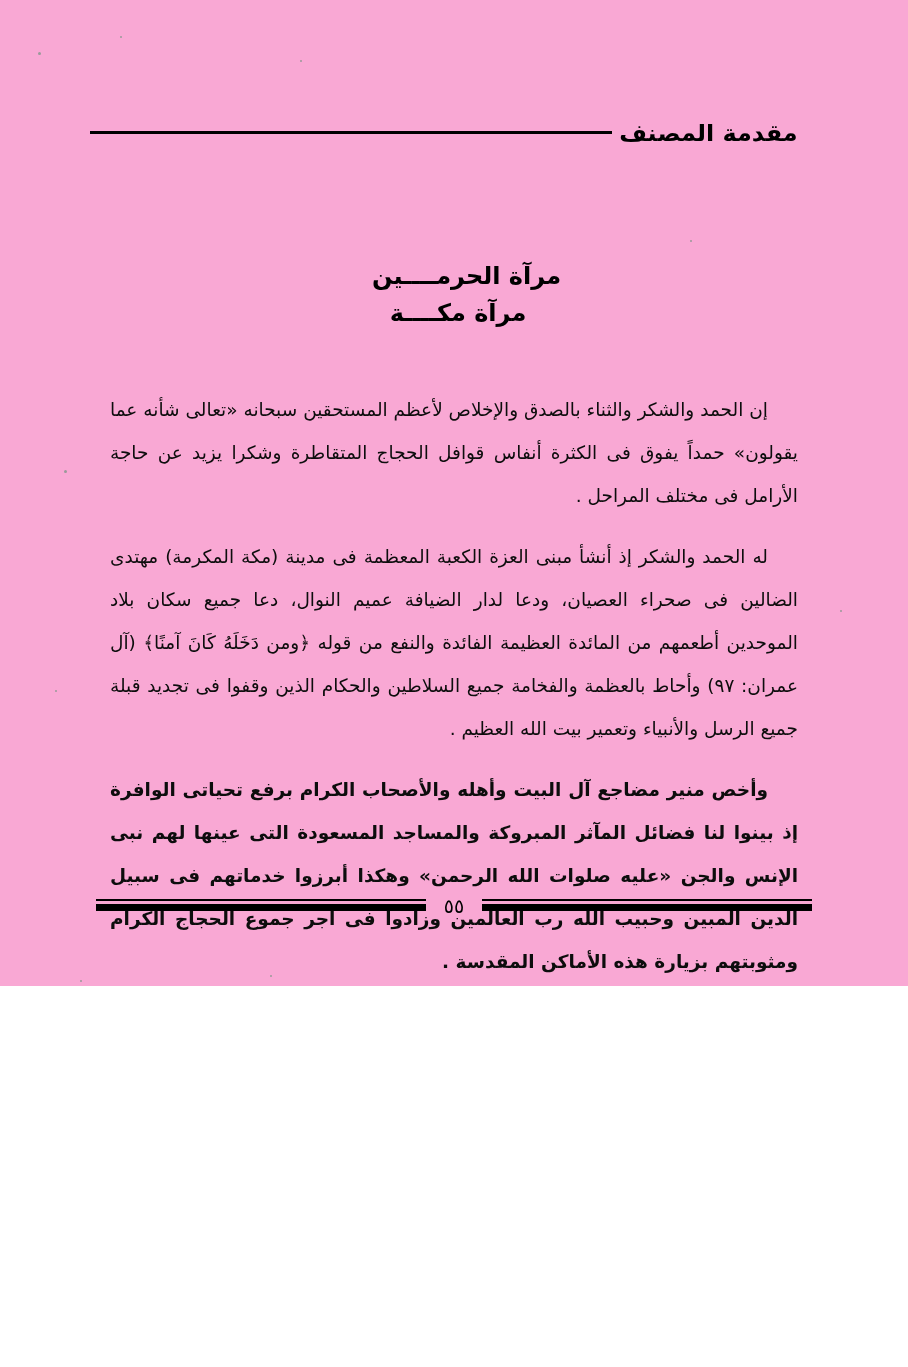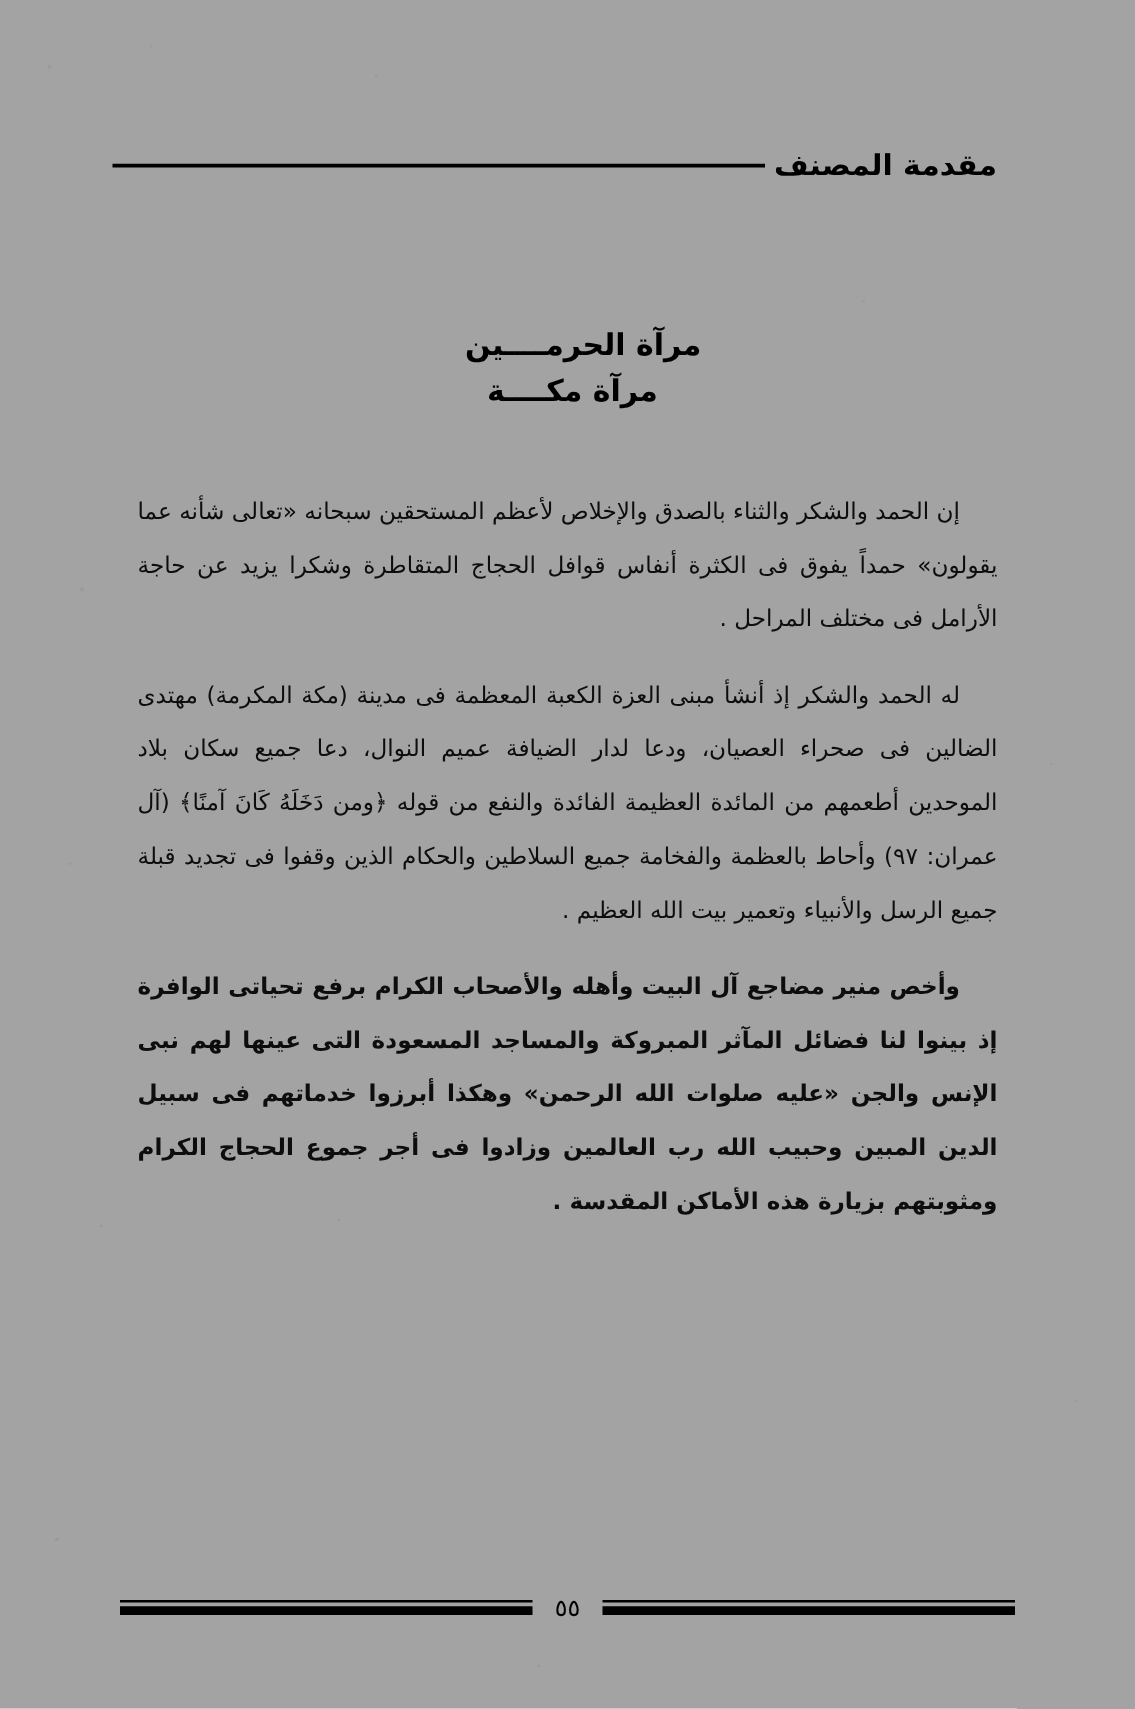--- a/index.html
+++ b/index.html
@@ -4,23 +4,23 @@
 <style>
   html, body {
     margin: 0;
     padding: 0;
     background: #ffffff;
   }
 
   .page {
     position: relative;
     width: 908px;
-    height: 1367px;
+    height: 986px;
     margin: 0 auto;
-    background: #a3a3a3;
+    background: #f9a8d4;
     overflow: hidden;
     font-family: "DejaVu Sans", "Liberation Sans", sans-serif;
     color: #0a0a0a;
   }
 
   
   .header {
     position: absolute;
     top: 112px;
     right: 110px;

